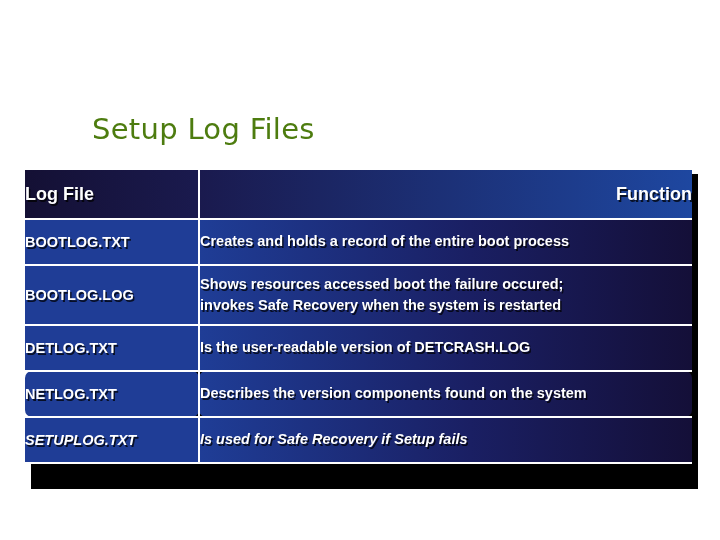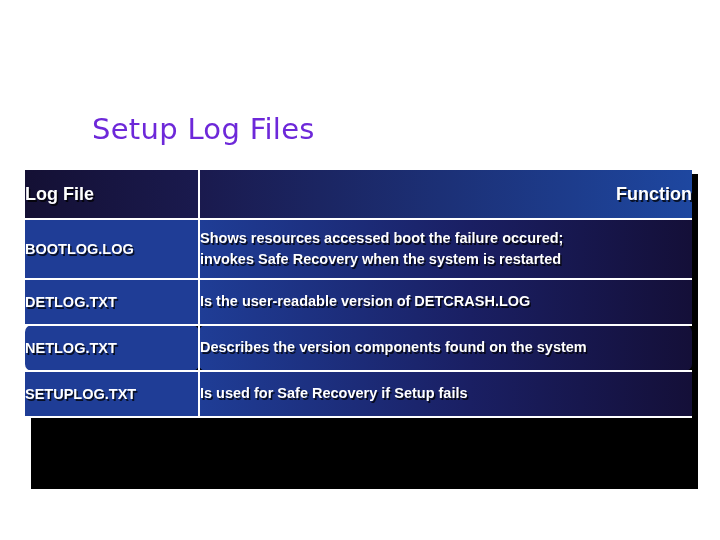--- a/index.html
+++ b/index.html
@@ -16,21 +16,21 @@
   }
 
   
   #slide-title {
     position: absolute;
     left: 92px;
     top: 93px;
     font-size: 29px;
     font-weight: normal;
     letter-spacing: 0.3px;
-    color: #6d28d9;
+    color: #4d7c0f;
     white-space: nowrap;
     font-family: "DejaVu Sans", sans-serif;
   }
 
   
   #log-table-wrap {
     position: absolute;
     left: 25px;
     top: 168px;
     width: 667px;
@@ -99,21 +99,21 @@
   td.func-cell {
     background: linear-gradient(to right, #1f3d96 0%, #1a1f63 55%, #140f38 100%);
     padding-left: 24px;
     padding-right: 10px;
     text-align: left;
   }
   tr.r-1 td { height: 44px; }
   tr.r-2 td { height: 58px; }
   tr.r-3 td { height: 44px; }
   tr.r-4 td { height: 44px; border-radius: 7px; }
-  tr.r-5 td { height: 44px; border-bottom: 2px solid #ffffff; }
+  tr.r-5 td { height: 44px; border-bottom: 2px solid #ffffff; font-style: italic; }
 
   .func-line { display: block; line-height: 1.45; }
 </style>
 </head>
 <body>
 
 <h1 id="slide-title">Setup Log Files</h1>
 
 <div id="log-table-wrap">
   <div id="table-shadow"></div>
@@ -123,20 +123,26 @@
       <col class="c-file">
       <col class="c-func">
     </colgroup>
     <thead>
       <tr>
         <th class="h-file">Log File</th>
         <th class="h-func">Function</th>
       </tr>
     </thead>
     <tbody>
+      <tr class="r-1">
+        <td class="file-cell">BOOTLOG.TXT</td>
+        <td class="func-cell">
+          <span class="func-line">Creates and holds a record of the entire boot process</span>
+        </td>
+      </tr>
       <tr class="r-2">
         <td class="file-cell">BOOTLOG.LOG</td>
         <td class="func-cell">
           <span class="func-line">Shows resources accessed boot the failure occured;</span>
           <span class="func-line">invokes Safe Recovery when the system is restarted</span>
         </td>
       </tr>
       <tr class="r-3">
         <td class="file-cell">DETLOG.TXT</td>
         <td class="func-cell">

